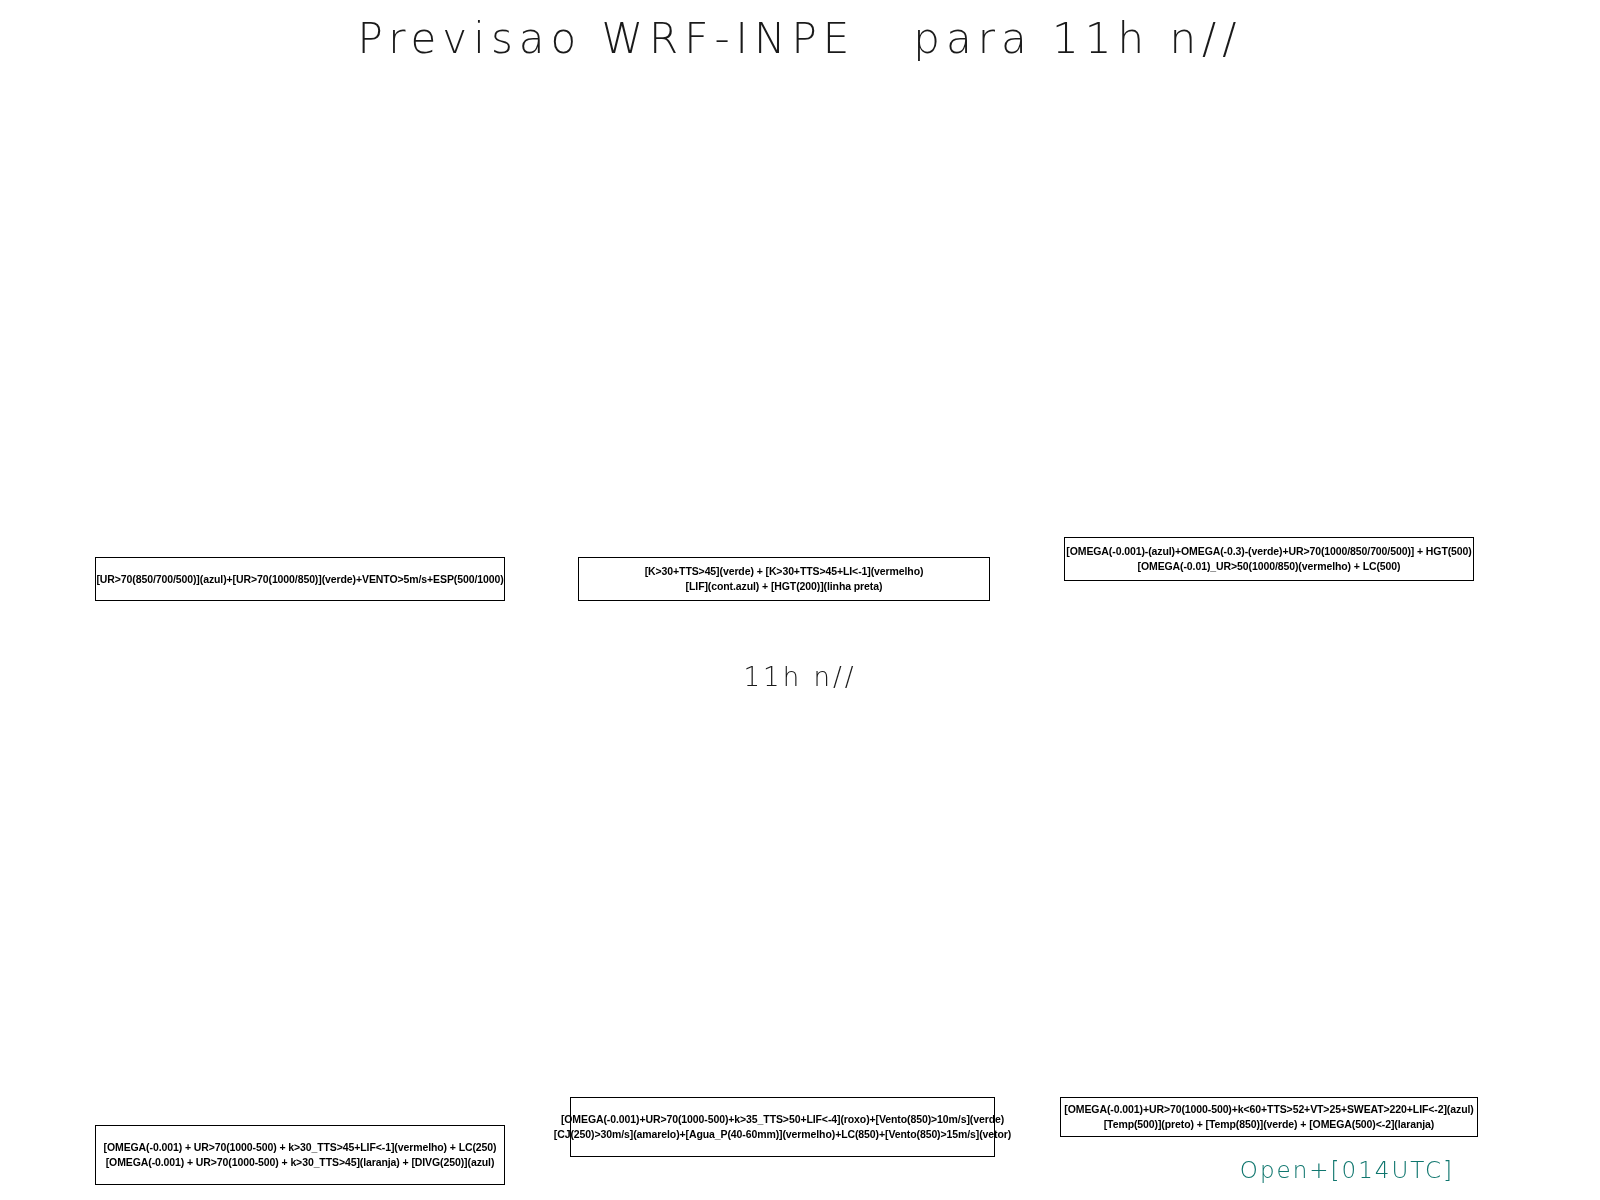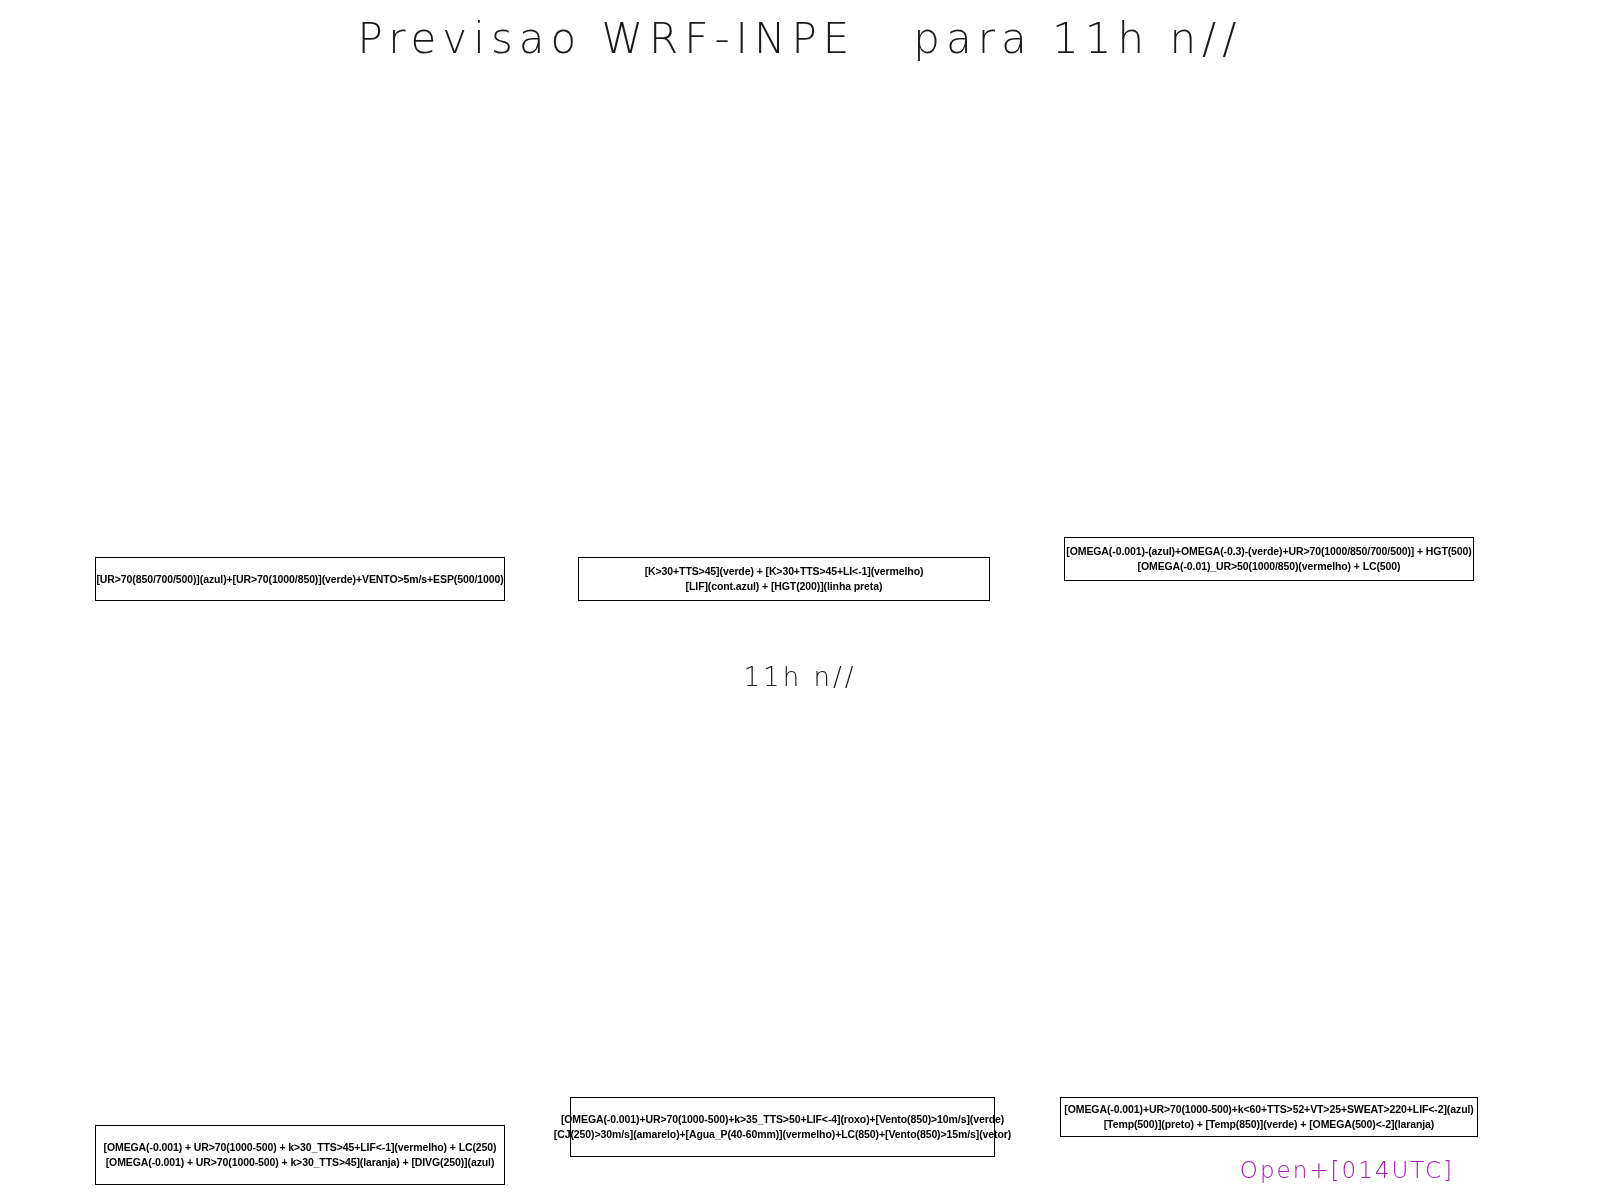--- a/index.html
+++ b/index.html
@@ -48,21 +48,21 @@
 
   
   .footer-note {
     position: absolute;
     top: 1157px;
     right: 146px;
     font-family: "DejaVu Sans", sans-serif;
     font-size: 23px;
     font-weight: 300;
     letter-spacing: 2px;
-    color: #a21caf;
+    color: #0f766e;
     white-space: pre;
   }
 
   
   .legend-box {
     position: absolute;
     border: 1.5px solid #000000;
     background: #ffffff;
     box-sizing: border-box;
     display: flex;

